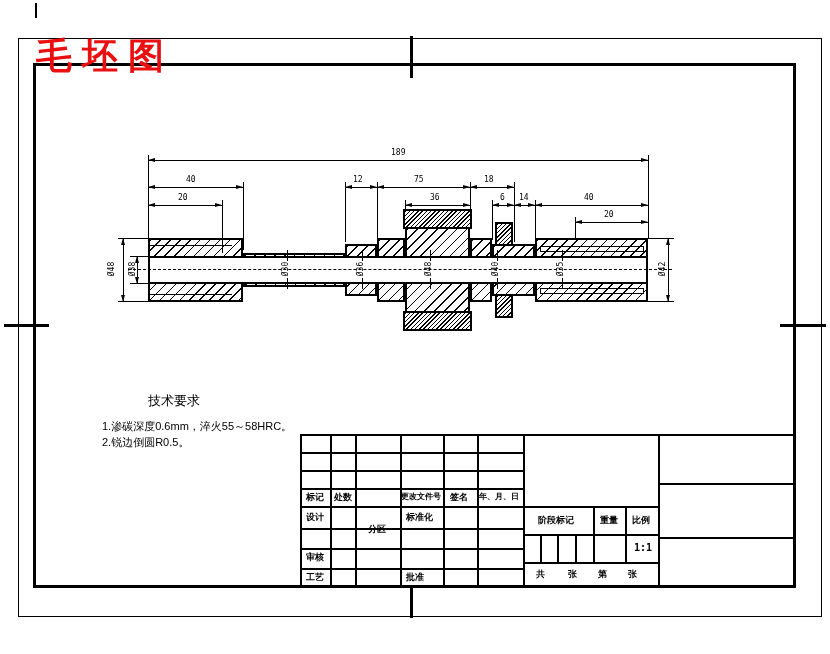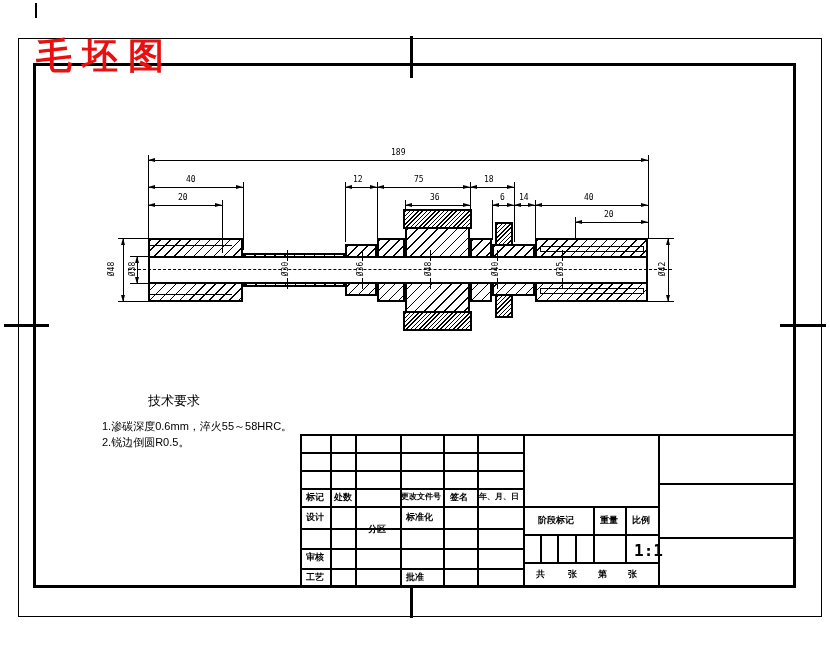--- a/index.html
+++ b/index.html
@@ -181,17 +181,17 @@
 <span class="tb-label" style="left:450px;top:493px;">签名</span>
 <span class="tb-label" style="left:479px;top:493px;font-size:8px;">年、月、日</span>
 <span class="tb-label" style="left:306px;top:513px;">设计</span>
 <span class="tb-label" style="left:406px;top:513px;">标准化</span>
 <span class="tb-label" style="left:306px;top:553px;">审核</span>
 <span class="tb-label" style="left:306px;top:573px;">工艺</span>
 <span class="tb-label" style="left:406px;top:573px;">批准</span>
 <span class="tb-label" style="left:538px;top:516px;">阶段标记</span>
 <span class="tb-label" style="left:600px;top:516px;">重量</span>
 <span class="tb-label" style="left:632px;top:516px;">比例</span>
-<span class="tb-label" style="left:634px;top:543px;font-size:16px;font-family:'DejaVu Sans Mono',monospace;">1:1</span>
+<span class="tb-label" style="left:634px;top:543px;font-size:10px;font-family:'DejaVu Sans Mono',monospace;">1:1</span>
 <span class="tb-label" style="left:536px;top:570px;">共</span>
 <span class="tb-label" style="left:568px;top:570px;">张</span>
 <span class="tb-label" style="left:598px;top:570px;">第</span>
 <span class="tb-label" style="left:628px;top:570px;">张</span>
 
 </body></html>

